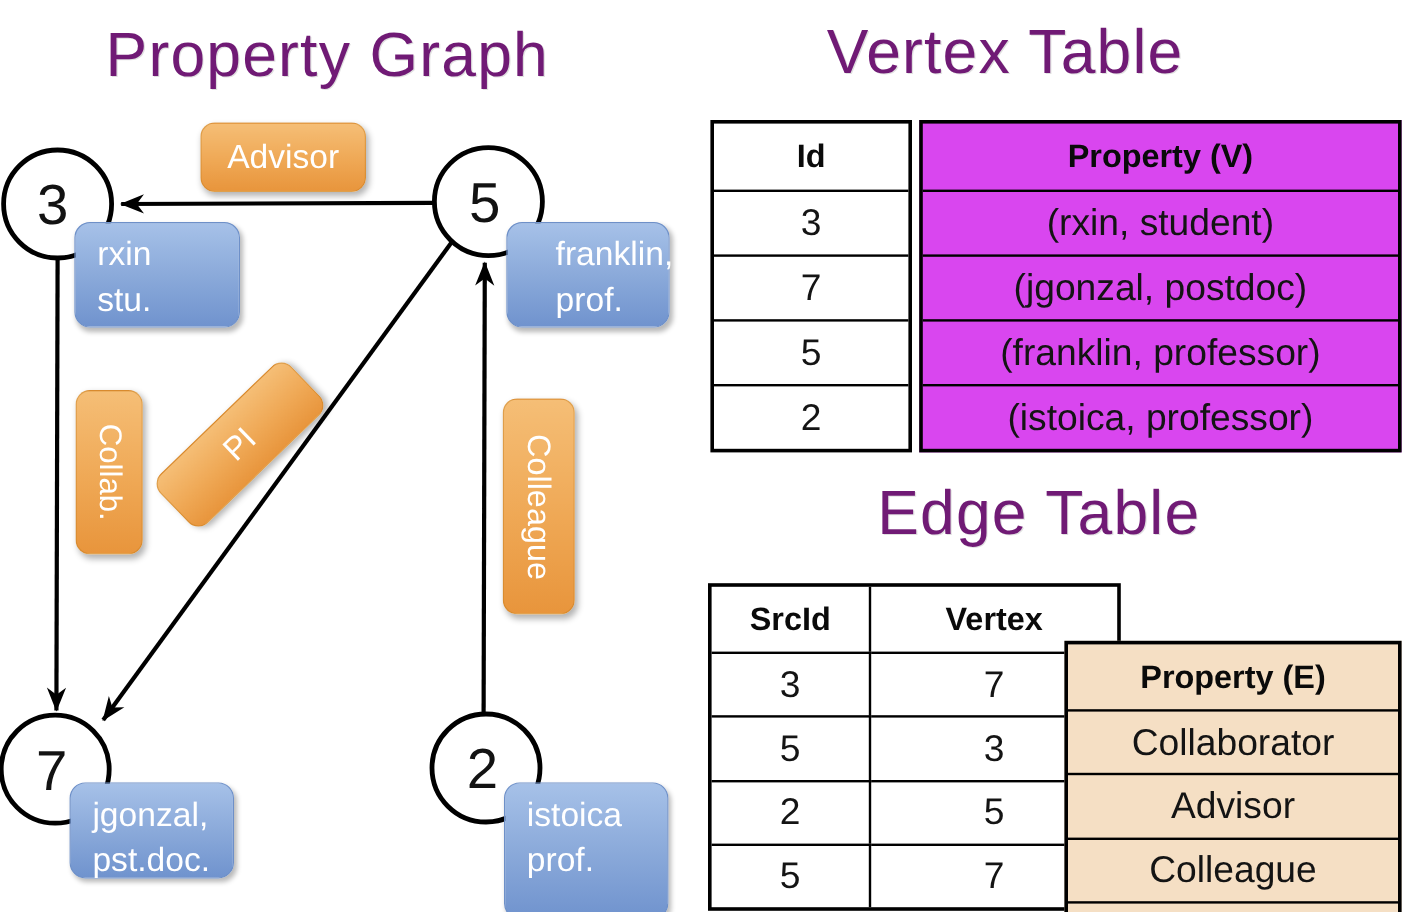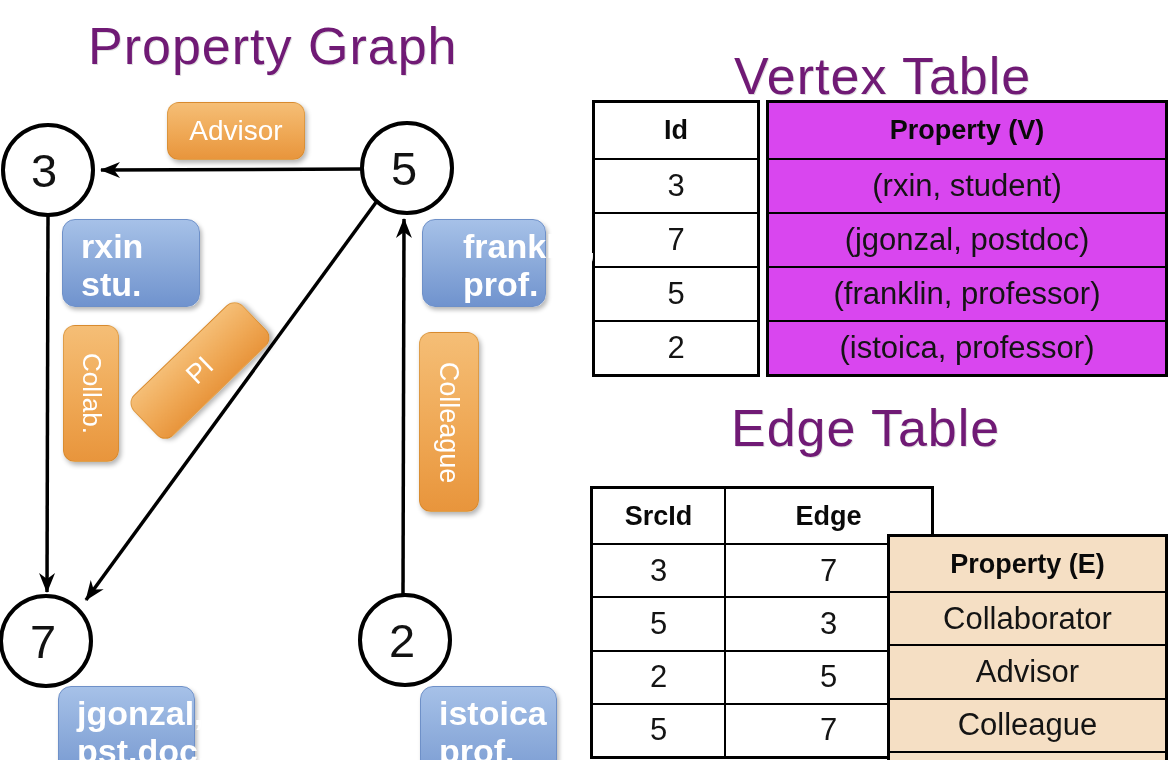--- a/index.html
+++ b/index.html
@@ -16,42 +16,42 @@
         background:linear-gradient(180deg,#F5BE76 0%,#EFA855 55%,#E8953C 100%);
         border:1px solid rgba(198,124,28,0.45);
         box-shadow:2px 3px 5px rgba(0,0,0,0.30);
         display:flex;align-items:center;justify-content:center;
         color:#fff;font-size:27px;font-weight:300;}
   .ebox .vtext{transform:rotate(90deg);white-space:nowrap;}
   .vbox{position:absolute;z-index:3;border-radius:13px;
         background:linear-gradient(180deg,#A6C1E8 0%,#8BAADA 50%,#7093CE 100%);
         border:1px solid #6E90C8;
         box-shadow:2px 3px 4px rgba(0,0,0,0.28);
-        color:#fff;font-size:34px;font-weight:700;line-height:38px;
-        padding:7px 0 0 18px;box-sizing:border-box;margin-top:34px;}
+        color:#fff;font-size:28px;font-weight:400;line-height:38px;
+        padding:7px 0 0 18px;box-sizing:border-box;}
   .vbox span{display:block;white-space:nowrap;}
   
   .tbl{position:absolute;box-sizing:border-box;border:3px solid #000;background:#fff;
        display:grid;z-index:1;}
   .tbl .cell{display:flex;align-items:center;justify-content:center;
              white-space:nowrap;}
   .tbl .th{font-weight:bold;font-size:27px;color:#0a0a0a;}
   .tbl .td{font-weight:300;font-size:31px;color:#141414;}
   .tbl .bt{border-top:2px solid #000;}
   .tbl .br{border-right:2px solid #000;}
   .vprop{background:#d946ef;}
   .eprop{background:#F5DFC4;}
 </style>
 </head>
 <body>
 
 <div class="stage">
 
   <div class="slide-title" style="left:88px;top:16px;">Property Graph</div>
-  <div class="slide-title" style="left:734px;top:14px;margin-top:32px;">Vertex Table</div>
+  <div class="slide-title" style="left:689px;top:14px;">Vertex Table</div>
   <div class="slide-title" style="left:731px;top:398px;">Edge Table</div>
 
   <svg class="graph-svg" viewBox="0 0 585 760">
     <defs>
       <marker id="arrow" viewBox="0 0 22 18" refX="20" refY="9" markerWidth="22" markerHeight="18" orient="auto" markerUnits="userSpaceOnUse">
         <path d="M1,1 L21,9 L1,17 L7,9 Z" fill="#000"></path>
       </marker>
     </defs>
     <circle cx="48" cy="170" r="45"></circle>
     <circle cx="407" cy="168" r="45"></circle>
@@ -79,25 +79,25 @@
     <span>PI</span>
   </div>
   <div class="ebox" style="left:419px;top:332px;width:58px;height:178px;">
     <span class="vtext">Colleague</span>
   </div>
 
   <div class="vbox" style="left:62px;top:185px;width:138px;height:88px;">
     <span>rxin</span>
     <span>stu.</span>
   </div>
-  <div class="vbox" style="left:422px;top:185px;width:124px;height:88px;padding-left:40px;">
+  <div class="vbox" style="left:422px;top:185px;width:136px;height:88px;padding-left:40px;">
     <span>franklin,</span>
     <span>prof.</span>
   </div>
-  <div class="vbox" style="left:58px;top:652px;width:137px;height:103px;">
+  <div class="vbox" style="left:58px;top:652px;width:137px;height:80px;">
     <span>jgonzal,</span>
     <span>pst.doc.</span>
   </div>
   <div class="vbox" style="left:420px;top:652px;width:137px;height:114px;">
     <span>istoica</span>
     <span>prof.</span>
   </div>
 
   <div class="tbl" style="left:592px;top:100px;width:168px;height:277px;grid-template-rows:55px repeat(4,1fr);">
     <div class="cell th">Id</div>
@@ -110,21 +110,21 @@
   <div class="tbl vprop" style="left:766px;top:100px;width:402px;height:277px;grid-template-rows:55px repeat(4,1fr);">
     <div class="cell th">Property (V)</div>
     <div class="cell td bt">(rxin, student)</div>
     <div class="cell td bt">(jgonzal, postdoc)</div>
     <div class="cell td bt">(franklin, professor)</div>
     <div class="cell td bt">(istoica, professor)</div>
   </div>
 
   <div class="tbl" style="left:590px;top:486px;width:344px;height:273px;grid-template-columns:133px 1fr;grid-template-rows:54px repeat(4,1fr);">
     <div class="cell th br">SrcId</div>
-    <div class="cell th">Edge</div>
+    <div class="cell th">Vertex</div>
     <div class="cell td bt br">3</div>
     <div class="cell td bt">7</div>
     <div class="cell td bt br">5</div>
     <div class="cell td bt">3</div>
     <div class="cell td bt br">2</div>
     <div class="cell td bt">5</div>
     <div class="cell td bt br">5</div>
     <div class="cell td bt">7</div>
   </div>
 

